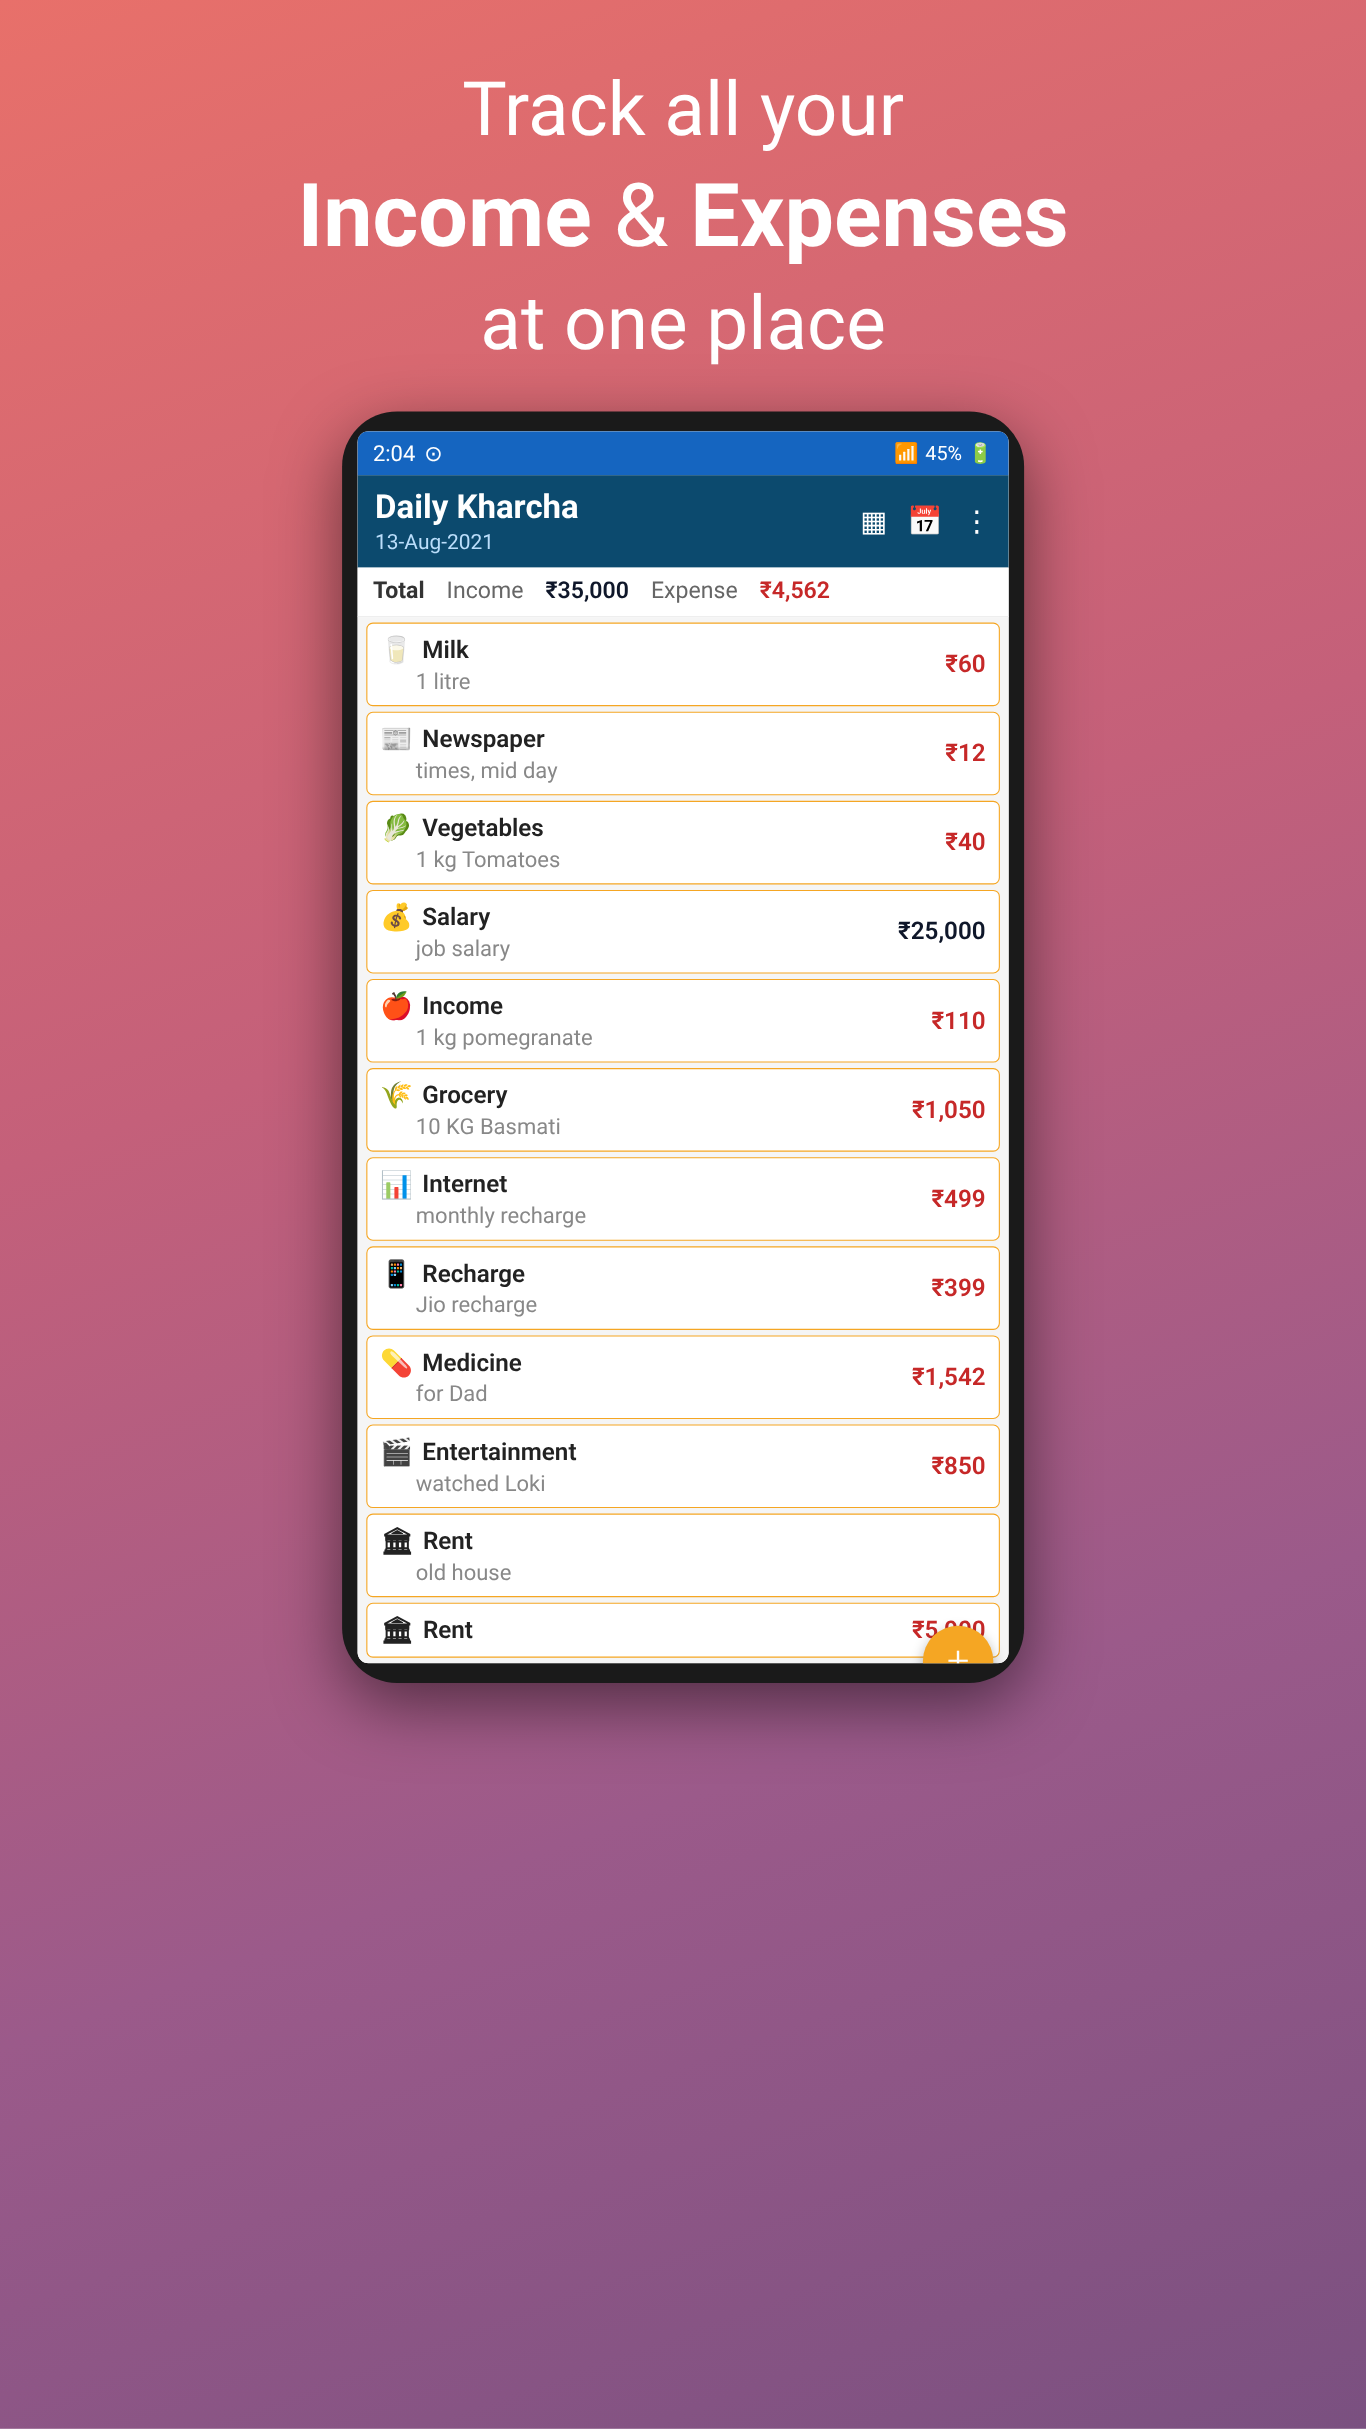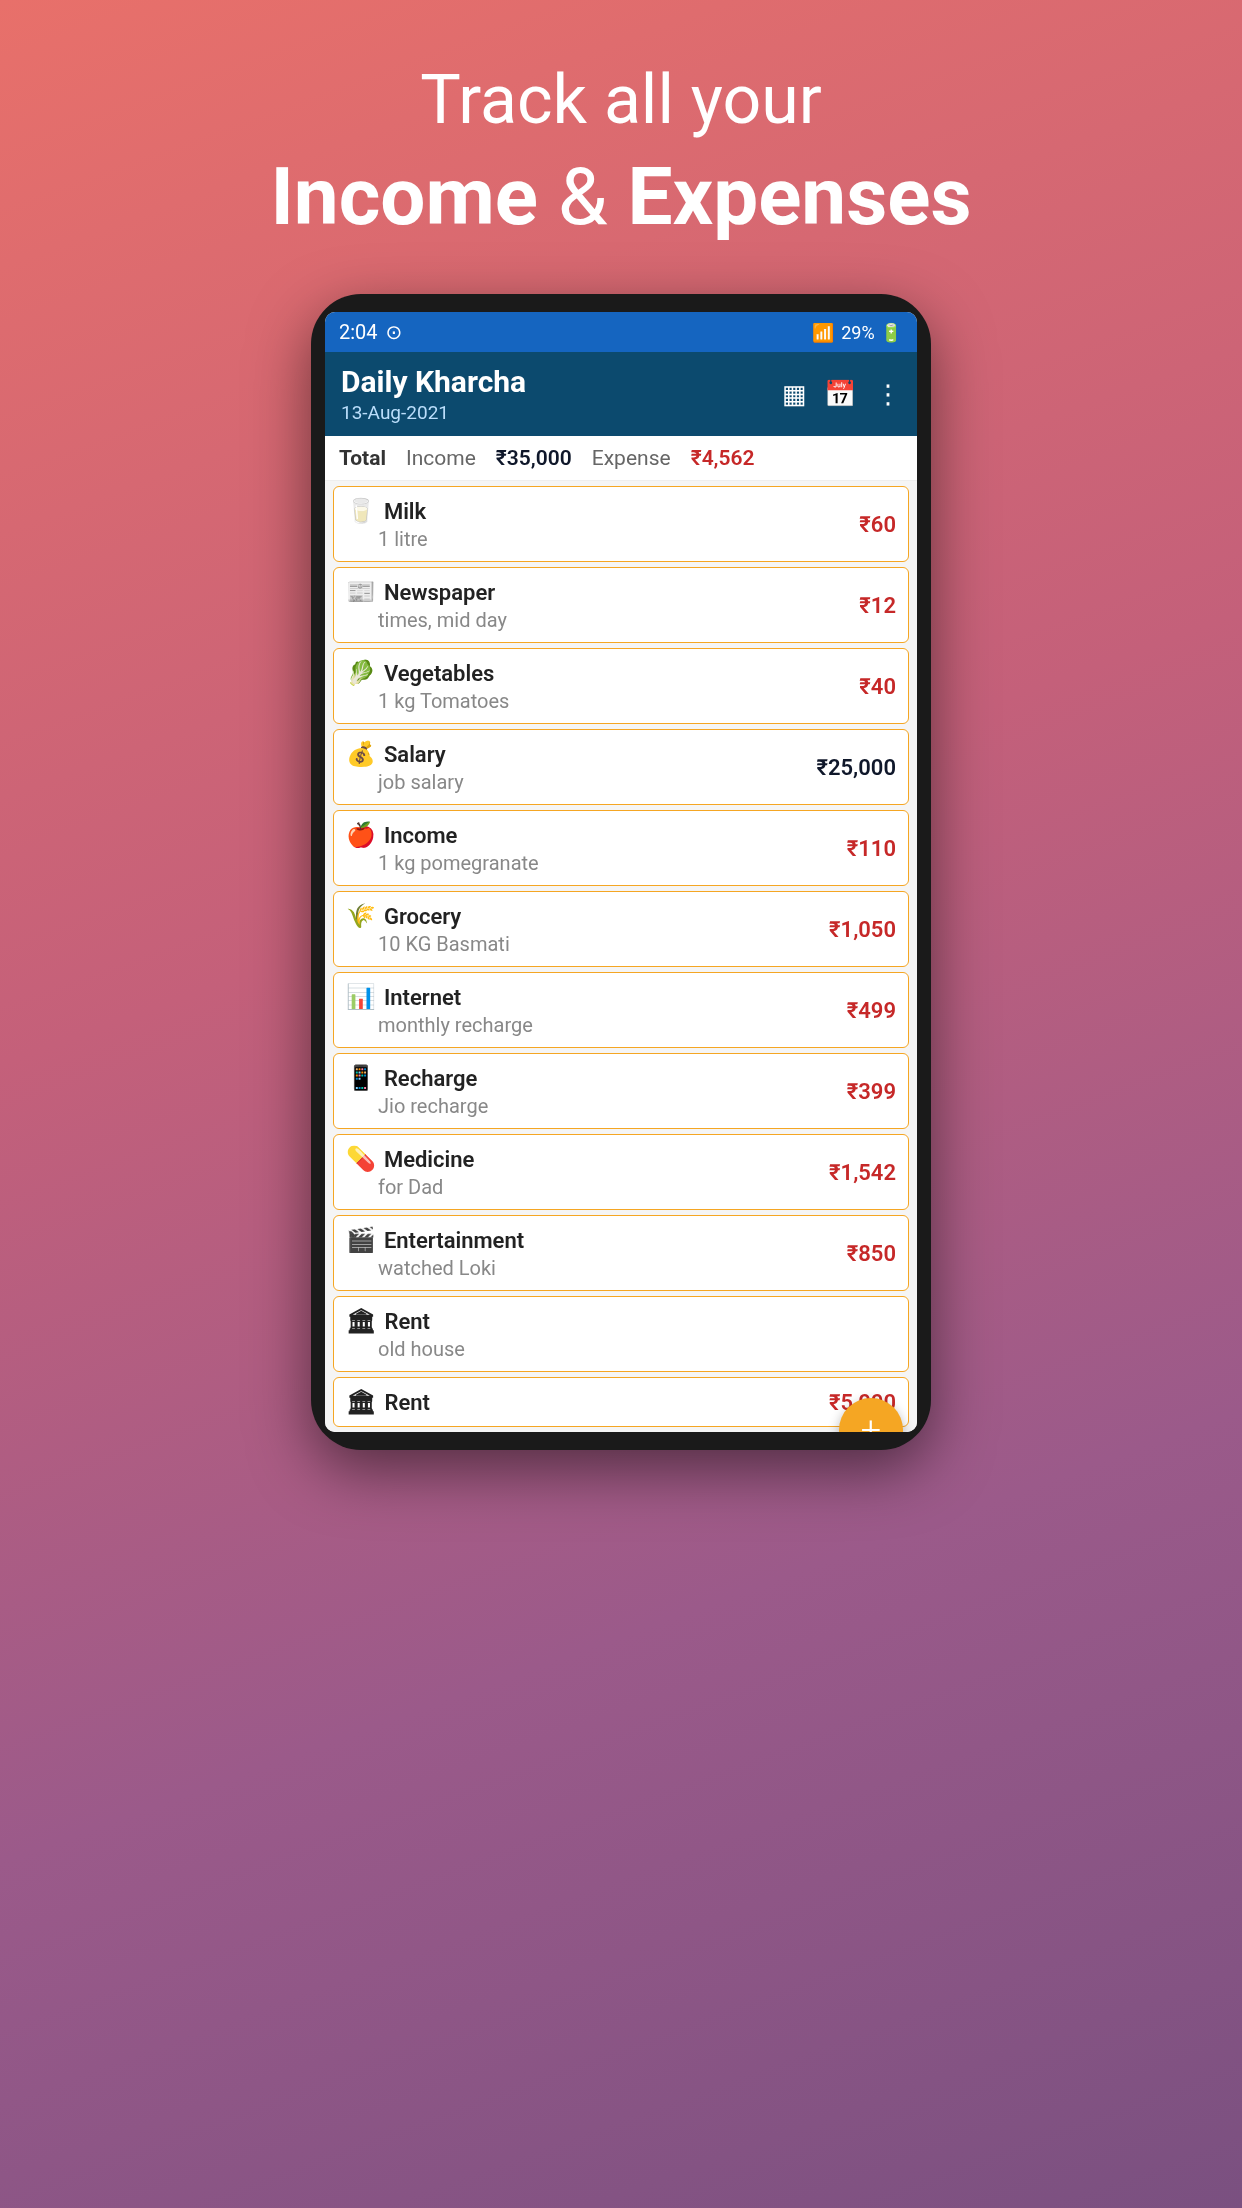--- a/index.html
+++ b/index.html
@@ -156,33 +156,34 @@
     }
   </style>
 </head>
 <body>
 
 <div class="promo-area">
   <div class="promo-line1">Track all your</div>
   <div class="promo-line2">
     <span>Income</span><span class="amp"> &amp; </span><span>Expenses</span>
   </div>
+  <div class="promo-line3">at one place</div>
 </div>
 
 <div class="phone-wrap">
   <div class="phone-screen">
 
     <div class="status-bar">
       <div class="status-left">
         <span>2:04</span>
         <span>⊙</span>
       </div>
       <div class="status-right">
         <span>📶</span>
-        <span>29%</span>
+        <span>45%</span>
         <span>🔋</span>
       </div>
     </div>
 
     <div class="app-bar">
       <div class="app-bar-left">
         <div class="app-title">Daily Kharcha</div>
         <div class="app-date">13-Aug-2021</div>
       </div>
       <div class="app-bar-icons">

